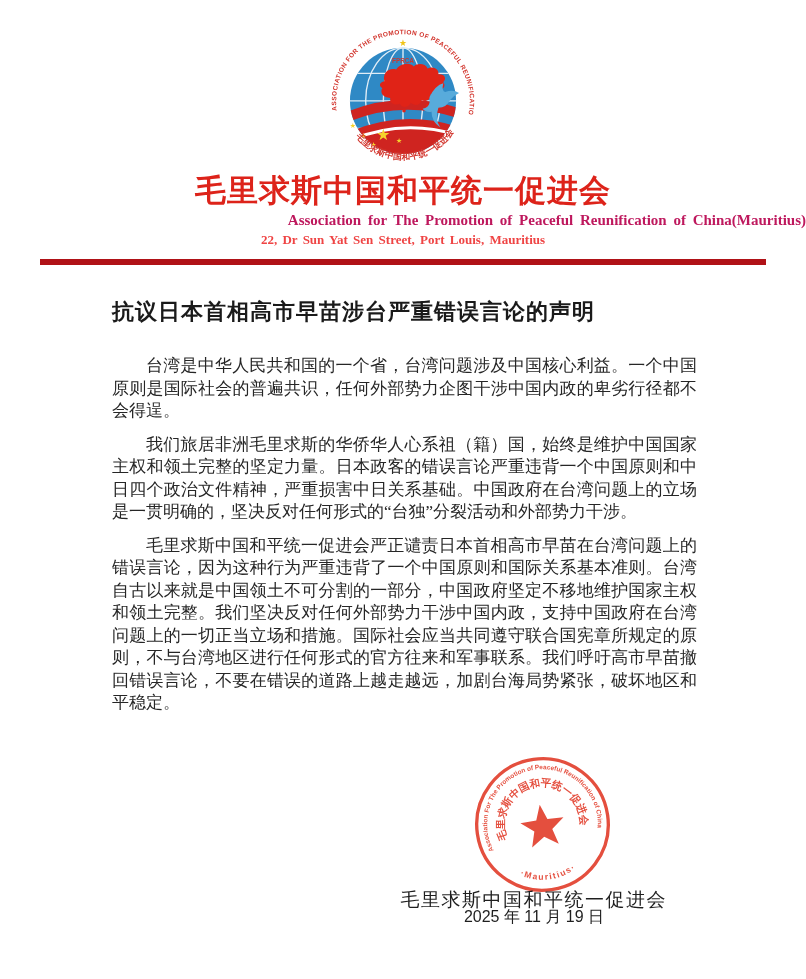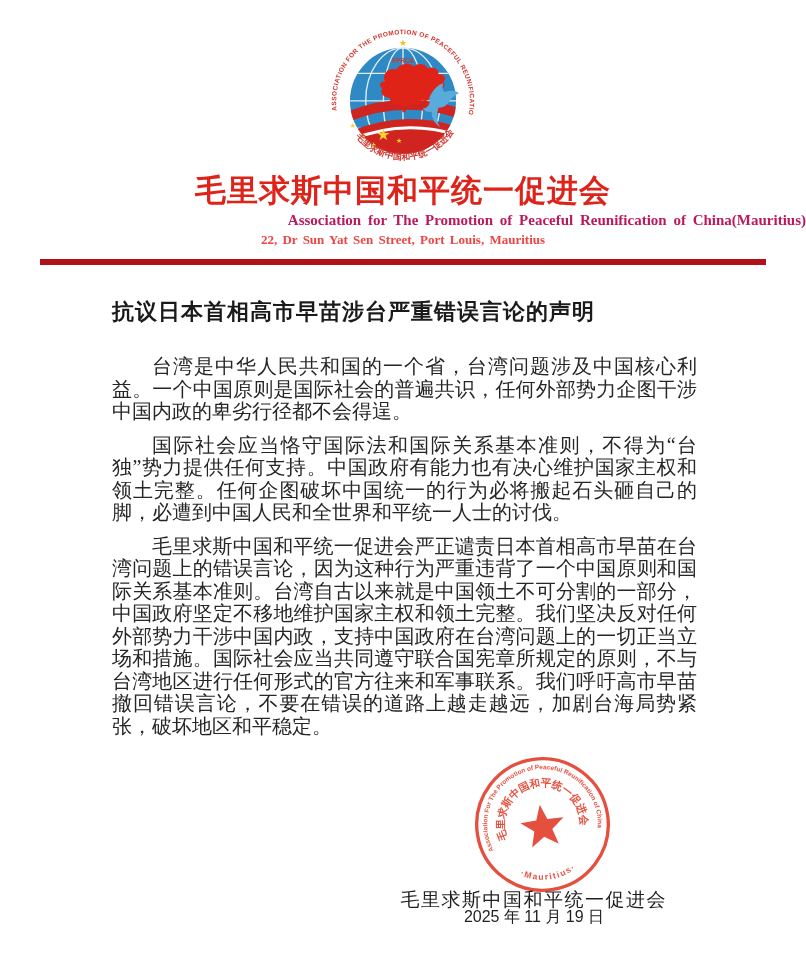--- a/index.html
+++ b/index.html
@@ -24,21 +24,21 @@
     margin-top:3px; font-size:13px; font-weight:bold; color:#ef4444;
     word-spacing:2px;
   }
   .red-bar { height:6px; background:#b01217; margin:11px 40px 0 40px; }
   .content { margin:0 109px 0 112px; }
   .doc-title {
     margin:32px 0 28px 0; text-align:left;
     font-size:22px; font-weight:bold; color:#1a1a1a; letter-spacing:1px;
   }
   .content p {
-    font-size:20px; line-height:22.5px; text-align:justify;
+    font-size:17px; line-height:22.5px; text-align:justify;
     text-indent:2em; margin-bottom:11px; color:#262626;
   }
   .stamp {
     position:absolute; left:471px; top:753px; width:143px; height:143px;
     transform:rotate(-8deg); opacity:0.9;
   }
   .signature {
     position:absolute; top:887px; right:139px;
     font-size:19px; letter-spacing:1.5px; color:#1f1f1f;
   }
@@ -114,21 +114,21 @@
 
     <h1 class="org-zh">毛里求斯中国和平统一促进会</h1>
     <div class="org-en">Association for The Promotion of Peaceful Reunification of China(Mauritius)</div>
     <div class="org-addr">22, Dr Sun Yat Sen Street, Port Louis, Mauritius</div>
     <div class="red-bar"></div>
   </header>
 
   <main class="content">
     <h2 class="doc-title">抗议日本首相高市早苗涉台严重错误言论的声明</h2>
     <p>台湾是中华人民共和国的一个省，台湾问题涉及中国核心利益。一个中国原则是国际社会的普遍共识，任何外部势力企图干涉中国内政的卑劣行径都不会得逞。</p>
-    <p>国际社会应当恪守国际法和国际关系基本准则，不得为“台独”势力提供任何支持。中国政府有能力也有决心维护国家主权和领土完整。任何企图破坏中国统一的行为必将搬起石头砸自己的脚，必遭到中国人民和全世界和平统一人士的讨伐。</p>
+    <p>我们旅居非洲毛里求斯的华侨华人心系祖（籍）国，始终是维护中国国家主权和领土完整的坚定力量。日本政客的错误言论严重违背一个中国原则和中日四个政治文件精神，严重损害中日关系基础。中国政府在台湾问题上的立场是一贯明确的，坚决反对任何形式的“台独”分裂活动和外部势力干涉。</p>
     <p>毛里求斯中国和平统一促进会严正谴责日本首相高市早苗在台湾问题上的错误言论，因为这种行为严重违背了一个中国原则和国际关系基本准则。台湾自古以来就是中国领土不可分割的一部分，中国政府坚定不移地维护国家主权和领土完整。我们坚决反对任何外部势力干涉中国内政，支持中国政府在台湾问题上的一切正当立场和措施。国际社会应当共同遵守联合国宪章所规定的原则，不与台湾地区进行任何形式的官方往来和军事联系。我们呼吁高市早苗撤回错误言论，不要在错误的道路上越走越远，加剧台海局势紧张，破坏地区和平稳定。</p>
   </main>
 
   <svg class="stamp" viewBox="0 0 150 150" aria-hidden="true">
     <defs>
       <path id="sp-en" d="M 20.5,94.8 A 58,58 0 1 1 129.5,94.8" fill="none"></path>
       <path id="sp-mu" d="M 37.7,119.4 A 58,58 0 0 0 112.3,119.4" fill="none"></path>
       <path id="sp-zh" d="M 36.4,85.4 A 40,40 0 1 1 113.6,85.4" fill="none"></path>
     </defs>
     <circle cx="75" cy="75" r="69" fill="none" stroke="#e23c2a" stroke-width="3.5"></circle>

